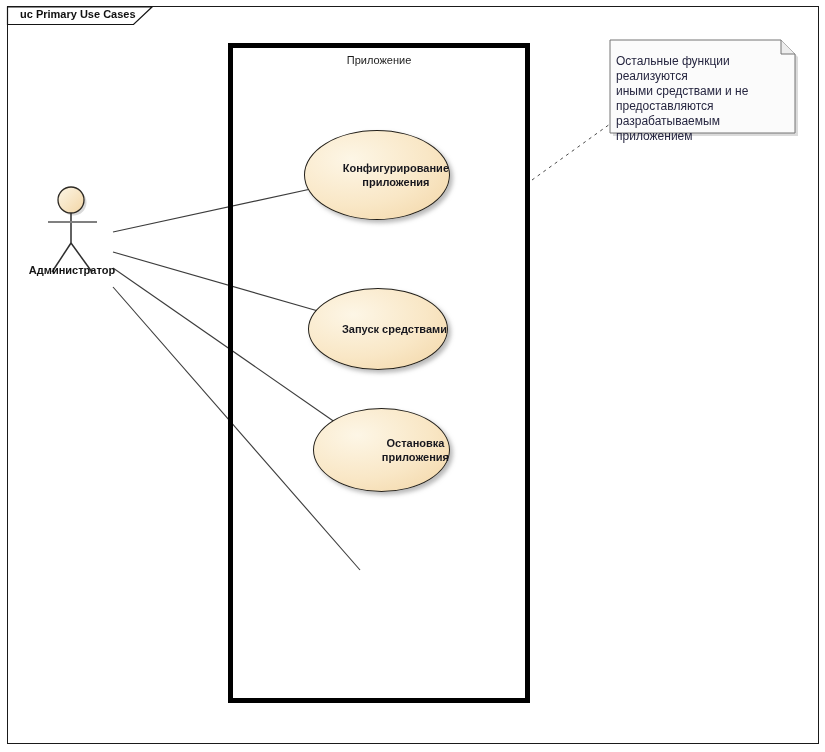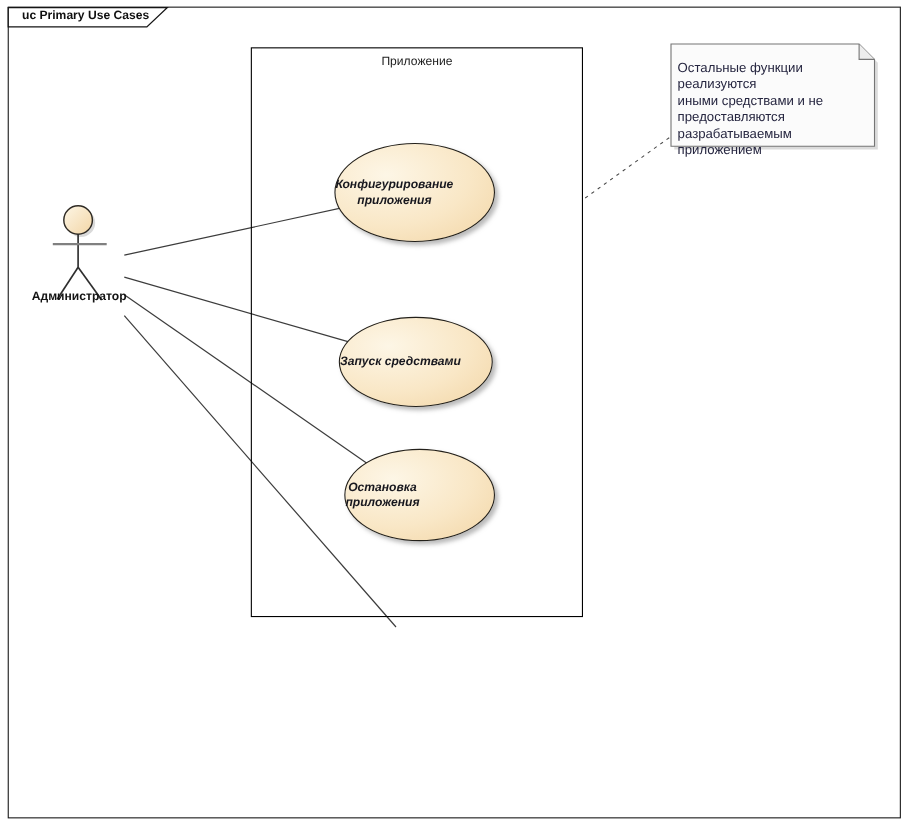--- a/index.html
+++ b/index.html
@@ -21,22 +21,22 @@
   }
   .tab-label {
     position: absolute;
     left: 20px; top: 8px;
     font-size: 11px; font-weight: bold; color: #101010;
     z-index: 3; white-space: nowrap;
   }
 
   .boundary {
     position: absolute;
-    left: 228px; top: 43px; width: 302px; height: 518px;
-    border: 1px solid #000000;
+    left: 228px; top: 43px; width: 302px; height: 660px;
+    border: 5px solid #000000;
     box-sizing: border-box;
     z-index: 1;
     background: transparent;
   }
   .boundary-label {
     padding-top: 6px;
     text-align: center;
     font-size: 11px; color: #1c1c1c;
   }
 
@@ -48,23 +48,22 @@
   .uc {
     position: absolute;
     border: 1.5px solid var(--ellipse-border, #23201a);
     border-radius: 50%;
     box-sizing: border-box;
     background: radial-gradient(ellipse at 32% 32%,
       var(--ellipse-fill-light, #fdf6e6) 0%,
       #f9e7c6 55%,
       var(--ellipse-fill-dark, #f2d5a5) 100%);
     box-shadow: 3px 3px 4px rgba(130,130,130,0.55);
-    display: flex; align-items: center; justify-content: flex-start;
+    display: flex; align-items: center; justify-content: flex-end;
     z-index: 2;
-    font-style: italic;
   }
   .uc-label {
     font-size: 11px; font-weight: bold; color: #17171e;
     text-align: center; line-height: 14px;
     white-space: pre-line;
   }
   .uc1 { left: 304px; top: 130px; width: 146px; height: 90px; }
   .uc2 { left: 308px; top: 288px; width: 140px; height: 82px; }
   .uc3 { left: 313px; top: 408px; width: 137px; height: 84px; }
   .uc4 { left: 317px; top: 557px; width: 143px; height: 88px; }

